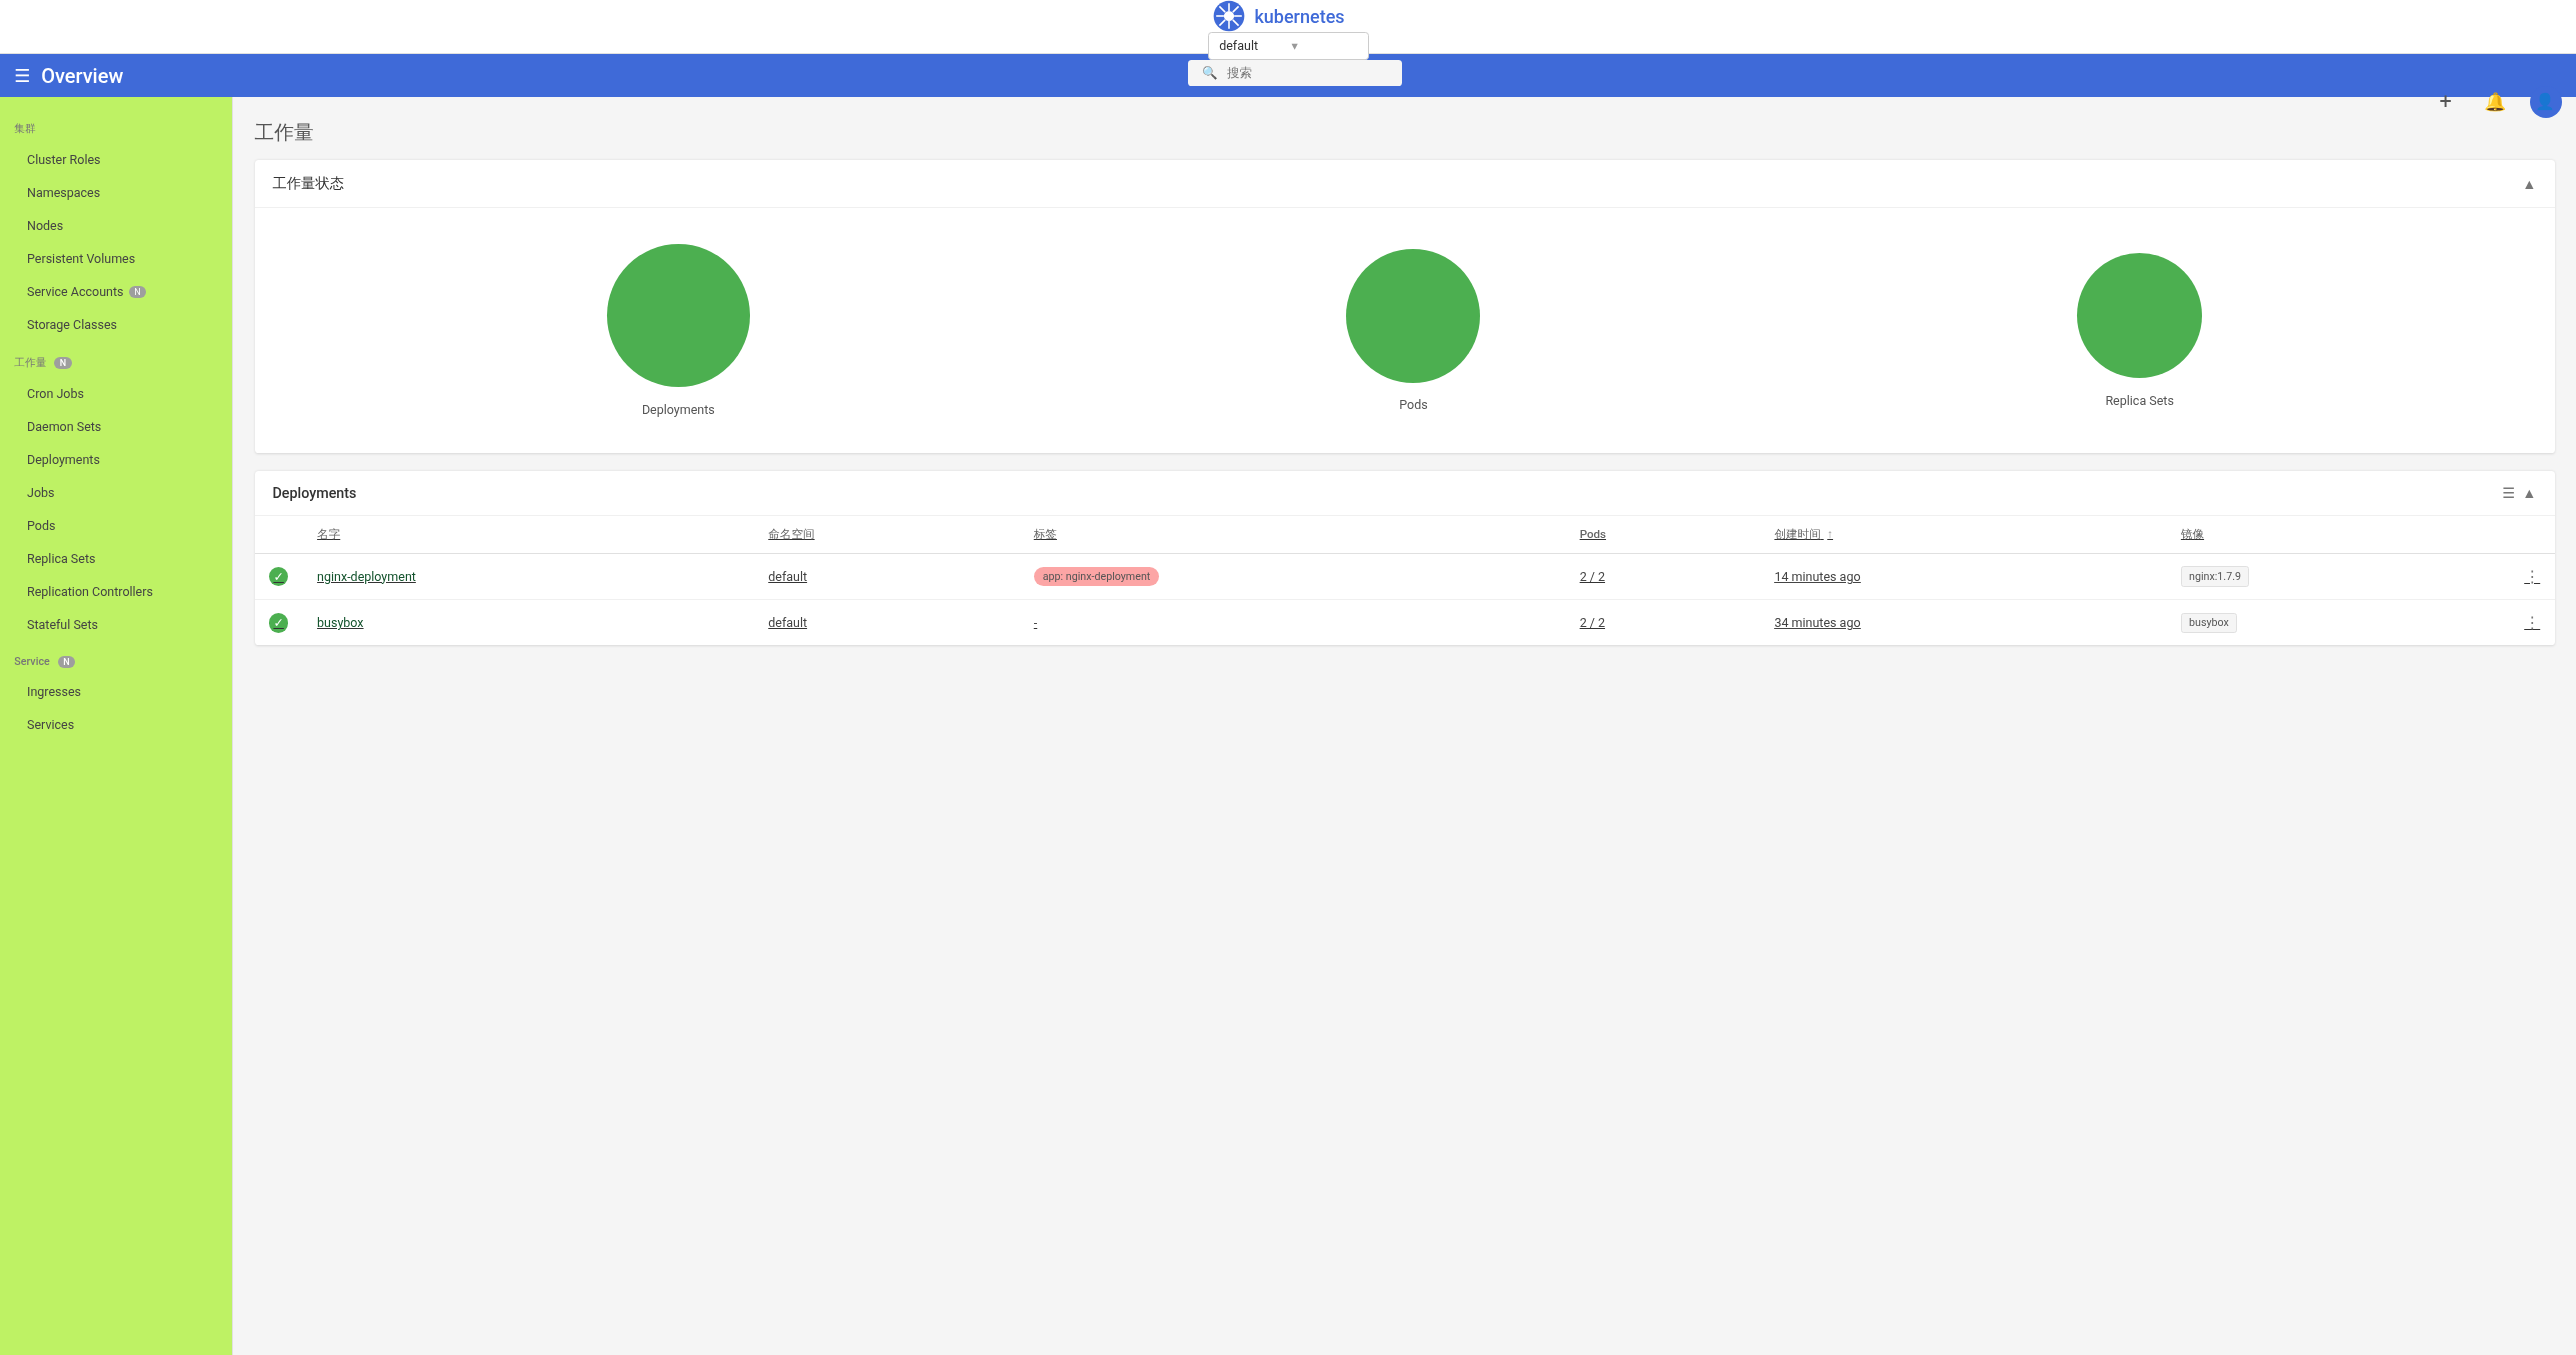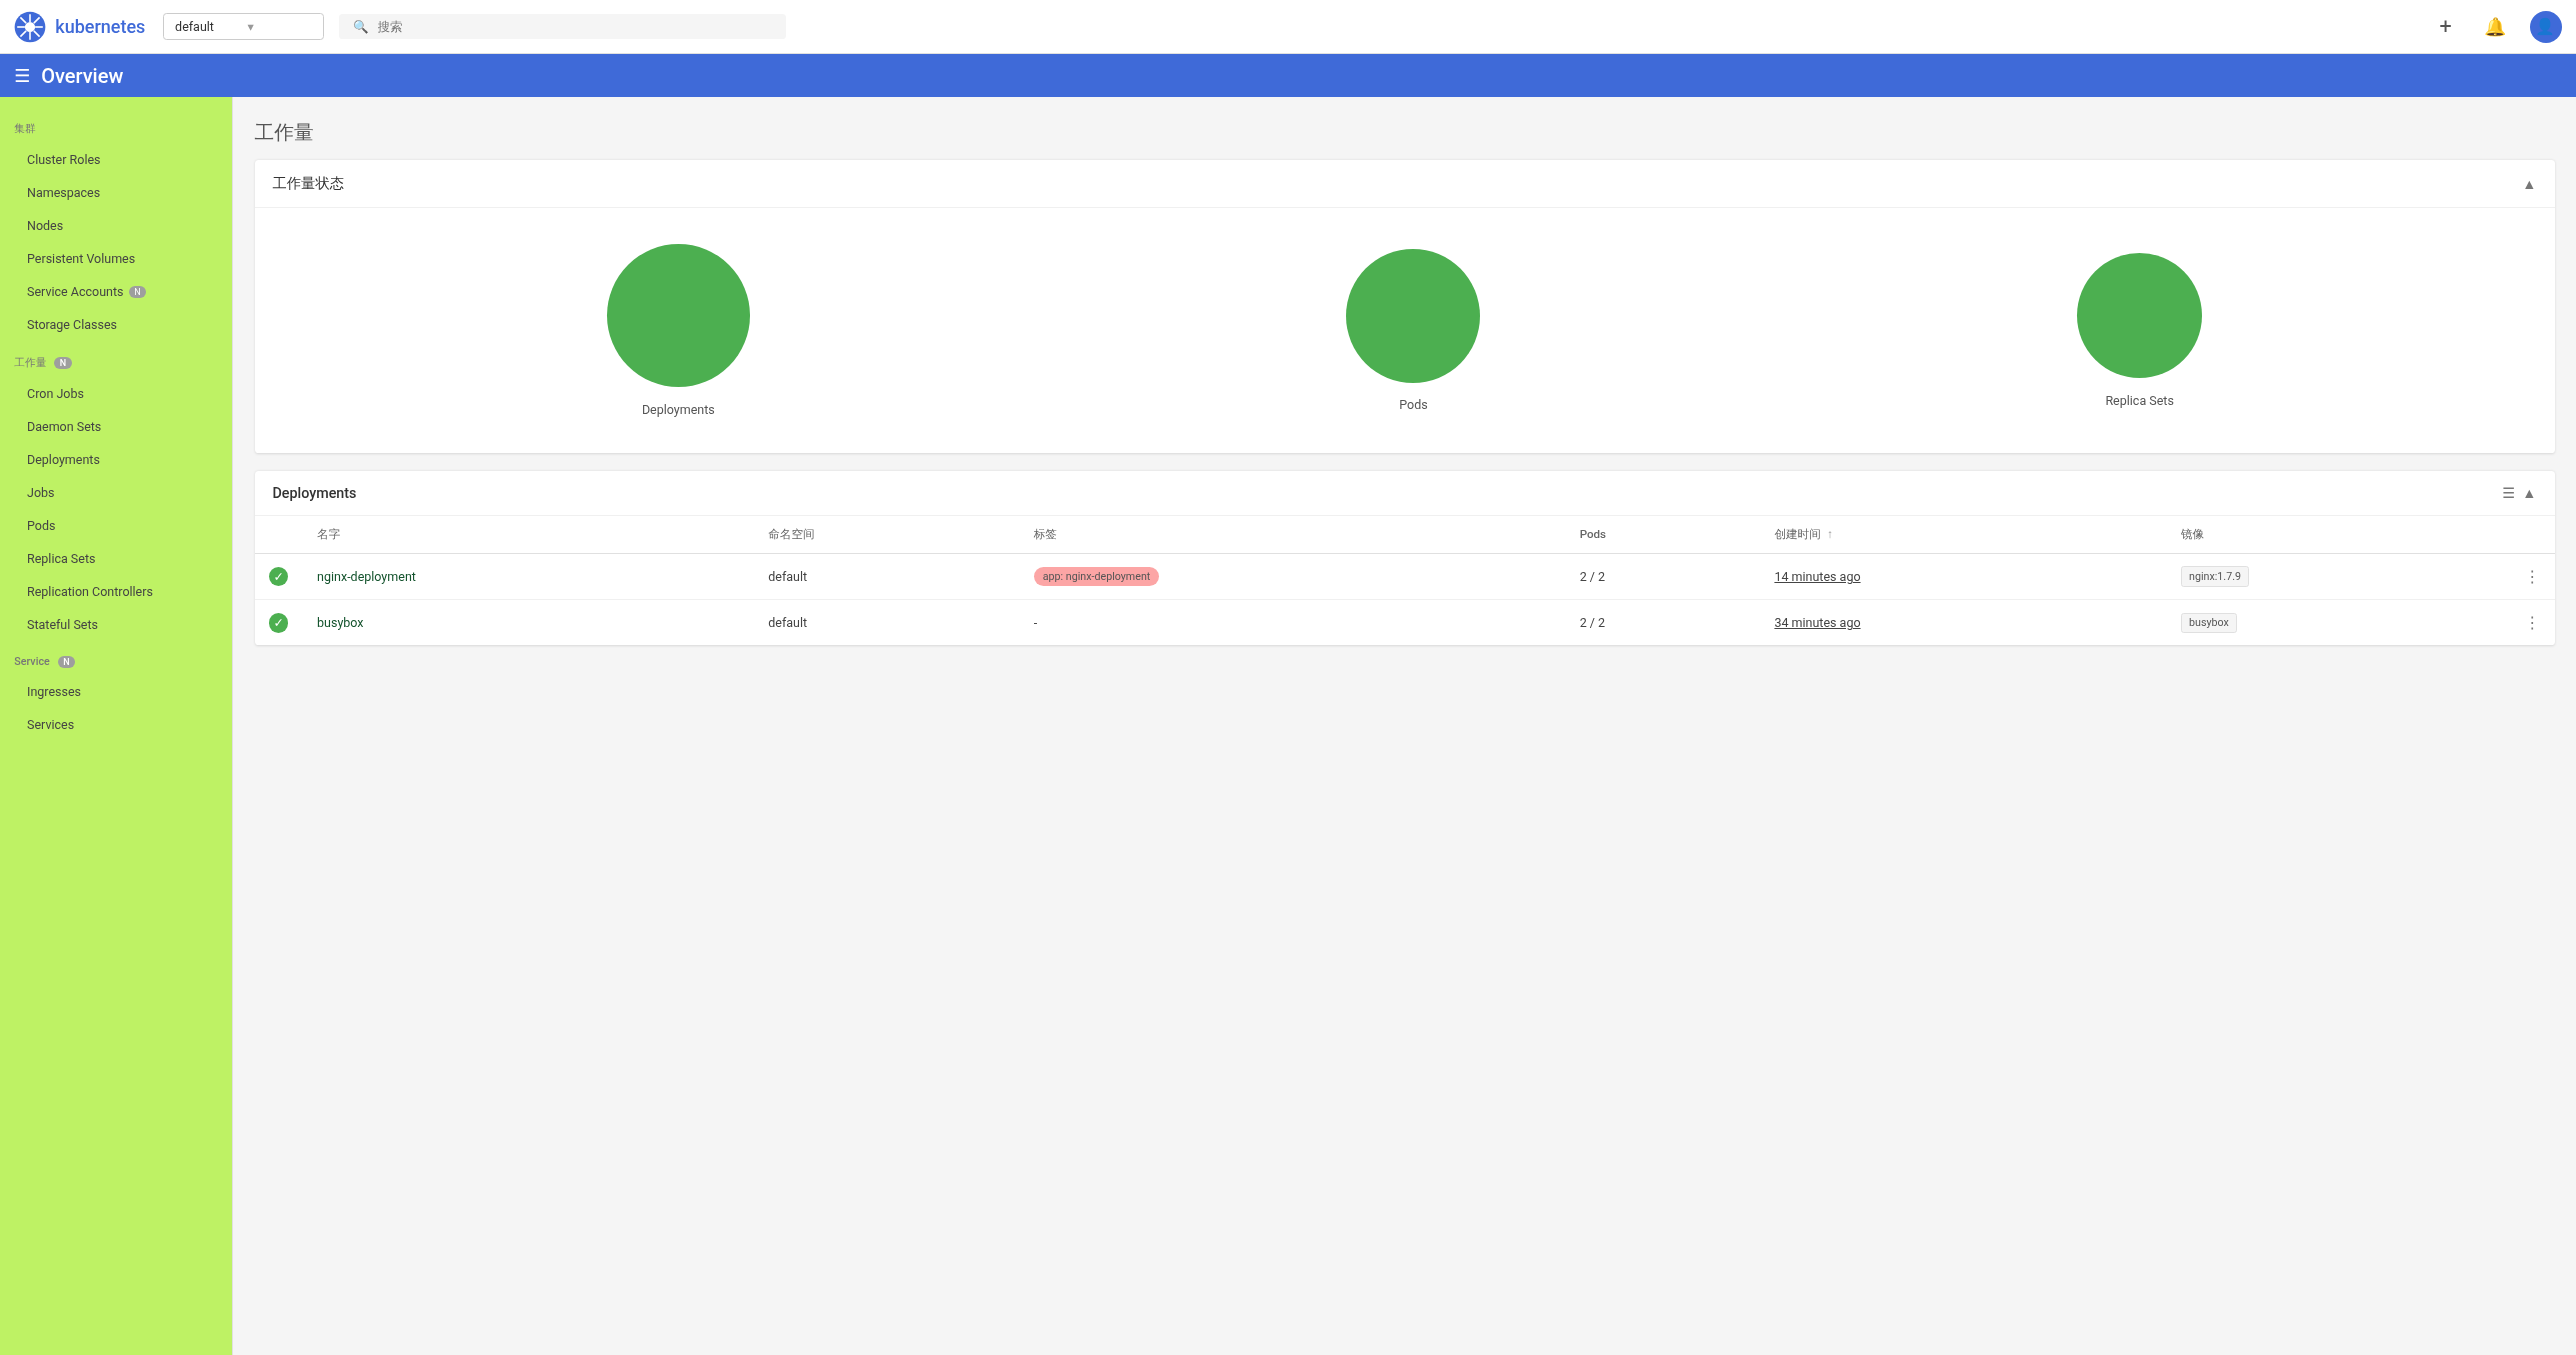--- a/index.html
+++ b/index.html
@@ -1,21 +1,21 @@
 <!DOCTYPE html>
 <html style="font-size:14.3px"><head>
   <meta charset="utf-8">
   <style>
     * { box-sizing: border-box; margin: 0; padding: 0; }
     body { font-family: Roboto, Arial, sans-serif; font-size: 12.5px; background: #f5f5f5; color: #333; height: 100vh; overflow: hidden; }
 
     
     .topbar {
       display: flex; align-items: center; background: #fff; height: 54px;
-      padding: 0 14.3px; border-bottom: 0.9px solid #e0e0e0; position: fixed; top: 0; left: 0; right: 0; z-index: 100;
+      padding: 0 14.3px; border-bottom: 0.9px solid #e0e0e0; position: fixed; top: 0; left: 0; right: 0; z-index: 100; flex-direction: column;
     }
     .logo-area { display: flex; align-items: center; gap: 9px; margin-right: 18px; }
     .logo-text { color: #3f6ad8; font-size: 18px; font-weight: 500; }
     .namespace-select {
       display: flex; align-items: center; border: 0.9px solid #ccc; border-radius: 3.6px;
       padding: 5.4px 10.7px; background: #fff; gap: 7.2px; min-width: 161px; cursor: pointer;
     }
     .namespace-select span { flex: 1; color: #333; }
     .search-bar {
       display: flex; align-items: center; background: #f5f5f5; border-radius: 3.6px;
@@ -71,21 +71,21 @@
     
     .status-circles { display: flex; justify-content: space-around; align-items: center; padding: 36px 54px; }
     .status-item { display: flex; flex-direction: column; align-items: center; gap: 14.3px; }
     .circle { border-radius: 50%; background: #4caf50; }
     .circle-lg { width: 143px; height: 143px; }
     .circle-md { width: 134px; height: 134px; }
     .circle-sm { width: 125px; height: 125px; }
     .status-label { font-size: 12.5px; color: #555; }
 
     
-    .table-container { padding: 0; }
+    .table-container { padding: 0; text-decoration: underline; }
     .data-table { width: 100%; border-collapse: collapse; }
     .data-table th {
       text-align: left; padding: 10.7px 14.3px; font-size: 11.6px; color: #666;
       font-weight: 500; border-bottom: 0.9px solid #e0e0e0;
     }
     .data-table th .sort-icon { margin-left: 3.6px; color: #999; }
     .data-table td { padding: 12.5px 14.3px; border-bottom: 0.9px solid #f0f0f0; font-size: 12.5px; color: #444; }
     .data-table tr:last-child td { border-bottom: none; }
     .link-cell { color: #14532d; text-decoration: none; cursor: pointer; }
     .tag-chip {

